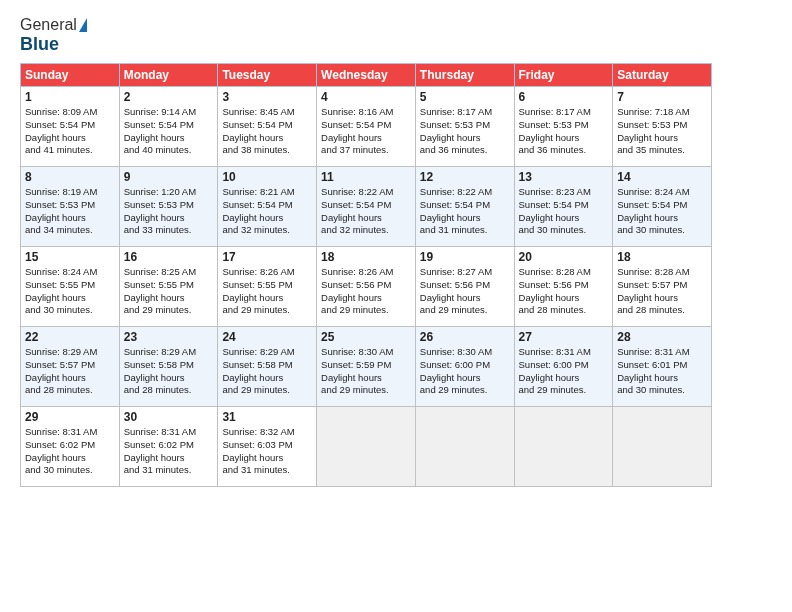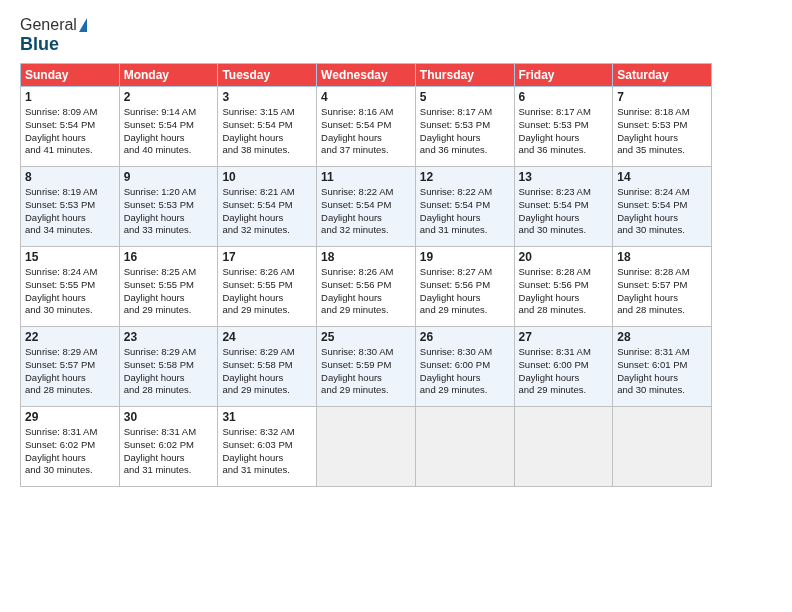--- a/index.html
+++ b/index.html
@@ -136,21 +136,21 @@
         </td>
           <td>
           <span class="day-num">2</span>
           <span class="cell-line">Sunrise: 9:14 AM</span>
           <span class="cell-line">Sunset: 5:54 PM</span>
           <span class="cell-line">Daylight hours</span>
           <span class="cell-line">and 40 minutes.</span>
         </td>
           <td>
           <span class="day-num">3</span>
-          <span class="cell-line">Sunrise: 3:15 AM</span>
+          <span class="cell-line">Sunrise: 8:45 AM</span>
           <span class="cell-line">Sunset: 5:54 PM</span>
           <span class="cell-line">Daylight hours</span>
           <span class="cell-line">and 38 minutes.</span>
         </td>
           <td>
           <span class="day-num">4</span>
           <span class="cell-line">Sunrise: 8:16 AM</span>
           <span class="cell-line">Sunset: 5:54 PM</span>
           <span class="cell-line">Daylight hours</span>
           <span class="cell-line">and 37 minutes.</span>
@@ -164,21 +164,21 @@
         </td>
           <td>
           <span class="day-num">6</span>
           <span class="cell-line">Sunrise: 8:17 AM</span>
           <span class="cell-line">Sunset: 5:53 PM</span>
           <span class="cell-line">Daylight hours</span>
           <span class="cell-line">and 36 minutes.</span>
         </td>
           <td>
           <span class="day-num">7</span>
-          <span class="cell-line">Sunrise: 8:18 AM</span>
+          <span class="cell-line">Sunrise: 7:18 AM</span>
           <span class="cell-line">Sunset: 5:53 PM</span>
           <span class="cell-line">Daylight hours</span>
           <span class="cell-line">and 35 minutes.</span>
         </td>
         </tr>
         <tr class="alt-row">
           <td>
           <span class="day-num">8</span>
           <span class="cell-line">Sunrise: 8:19 AM</span>
           <span class="cell-line">Sunset: 5:53 PM</span>

